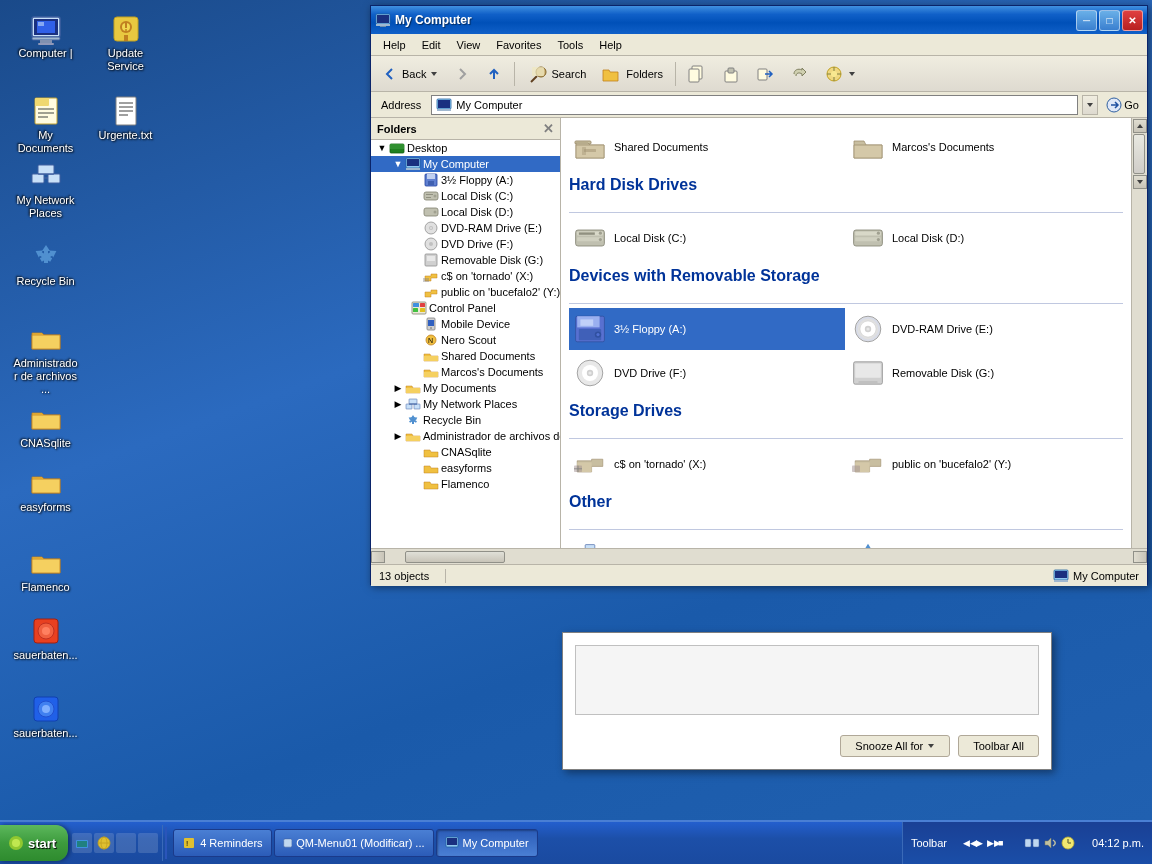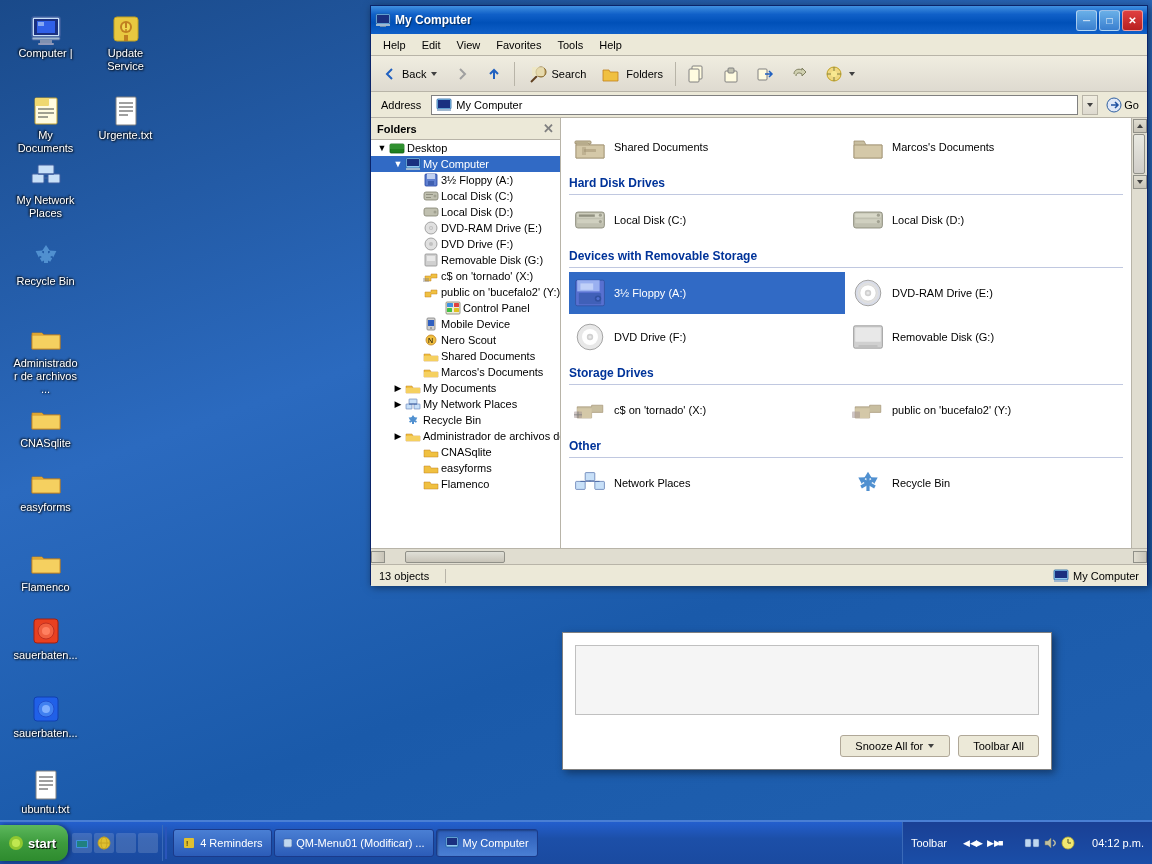--- a/index.html
+++ b/index.html
@@ -294,25 +294,25 @@
     
     .content-area {
       flex: 1;
       background: white;
       overflow-y: auto;
       padding: 8px;
     }
 
     
     .content-section-title {
-      font-size: 12px;
+      font-size: 16px;
       font-weight: bold;
       color: #003399;
       margin: 5px 0 4px;
-      padding-bottom: 4px;
+      padding-bottom: 18px;
       border-bottom: 1px solid #c0c8e0;
     }
     .content-grid {
       display: grid;
       grid-template-columns: 1fr 1fr;
       gap: 2px;
       margin-bottom: 8px;
     }
     .content-item {
       display: flex;
@@ -562,32 +562,20 @@
     <div class="icon-img">
       <svg width="32" height="32" viewBox="0 0 32 32">
         <rect x="4" y="4" width="24" height="24" rx="3" fill="#2060e8" stroke="#1040b0" stroke-width="1"></rect>
         <circle cx="16" cy="16" r="8" fill="#4080f0" stroke="#2050d0" stroke-width="1"></circle>
         <circle cx="16" cy="16" r="4" fill="#80b0ff"></circle>
       </svg>
     </div>
     <div class="icon-label">sauerbaten...</div>
   </div>
 
-  <div class="desktop-icon" style="left:8px;top:764px">
-    <div class="icon-img">
-      <svg width="32" height="32" viewBox="0 0 32 32">
-        <rect x="6" y="2" width="20" height="28" rx="1" fill="white" stroke="#808080" stroke-width="1"></rect>
-        <line x1="9" y1="8" x2="23" y2="8" stroke="#404040" stroke-width="1"></line>
-        <line x1="9" y1="12" x2="23" y2="12" stroke="#404040" stroke-width="1"></line>
-        <line x1="9" y1="16" x2="23" y2="16" stroke="#404040" stroke-width="1"></line>
-        <line x1="9" y1="20" x2="18" y2="20" stroke="#404040" stroke-width="1"></line>
-      </svg>
-    </div>
-    <div class="icon-label">ubuntu.txt</div>
-  </div>
 
   <div class="window" style="left:370px;top:5px;width:778px;height:580px;">
 
     <div class="window-titlebar xp-titlebar-gradient">
       <div class="title-icon">
         <svg width="16" height="16" viewBox="0 0 16 16">
           <rect x="1" y="2" width="14" height="10" rx="1" fill="#90c8f0" stroke="#2060a0" stroke-width="0.8"></rect>
           <rect x="2" y="3" width="12" height="8" fill="#1a3080"></rect>
           <rect x="1" y="12" width="14" height="2" fill="#a0b8d0"></rect>
           <rect x="5" y="14" width="6" height="1" fill="#7090b0"></rect>
@@ -804,21 +792,21 @@
           </div>
 
           <div class="tree-item" style="padding-left:38px;">
             <span class="tree-expand"> </span>
             <svg width="16" height="14" viewBox="0 0 16 14" class="tree-icon">
               <path d="M2 7 L2 12 L8 12 L8 9 L14 9 L14 5 L8 5 L8 7 Z" fill="#f0c040" stroke="#c08020" stroke-width="0.5"></path>
             </svg>
             <span class="tree-label">public on 'bucefalo2' (Y:)</span>
           </div>
 
-          <div class="tree-item" style="padding-left:60px;align-items:center;">
+          <div class="tree-item" style="padding-left:26px;align-items:center;">
             <span class="tree-expand"> </span>
             <svg width="16" height="14" viewBox="0 0 16 14" class="tree-icon">
               <rect x="1" y="1" width="14" height="12" rx="1" fill="#ece9d8" stroke="#808070" stroke-width="0.8"></rect>
               <rect x="2" y="2" width="6" height="4" rx="0.5" fill="#4090e0"></rect>
               <rect x="9" y="2" width="5" height="4" rx="0.5" fill="#e04040"></rect>
               <rect x="2" y="7" width="5" height="4" rx="0.5" fill="#40c040"></rect>
               <rect x="9" y="7" width="5" height="4" rx="0.5" fill="#e0c020"></rect>
             </svg>
             <span class="tree-label">Control Panel</span>
           </div>

